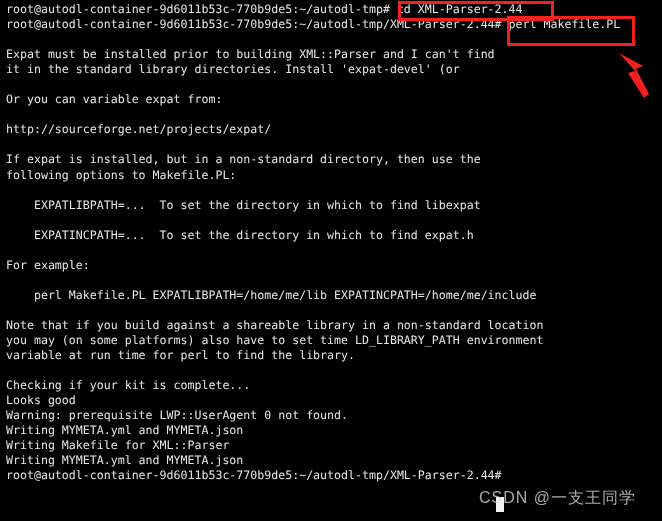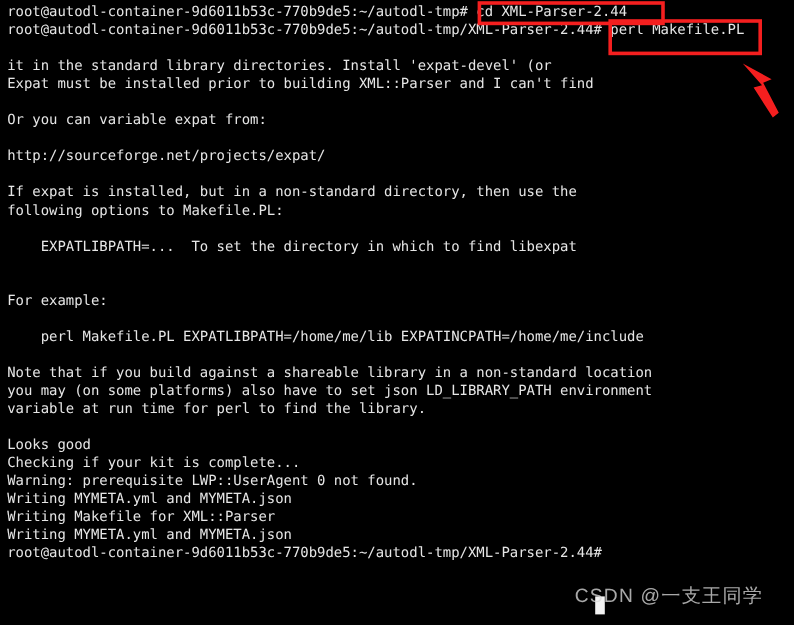--- a/index.html
+++ b/index.html
@@ -95,43 +95,44 @@
     background: #f2f2f2;
   }
 </style>
 </head>
 <body>
 
 <div id="terminal">
   <div class="line">root@autodl-container-9d6011b53c-770b9de5:~/autodl-tmp# cd XML-Parser-2.44</div>
   <div class="line">root@autodl-container-9d6011b53c-770b9de5:~/autodl-tmp/XML-Parser-2.44# perl Makefile.PL</div>
   <div class="line blank">&nbsp;</div>
+  <div class="line">Expat must be installed prior to building XML::Parser and I can't find</div>
   <div class="line">it in the standard library directories. Install 'expat-devel' (or</div>
-  <div class="line">Expat must be installed prior to building XML::Parser and I can't find</div>
   <div class="line blank">&nbsp;</div>
   <div class="line">Or you can variable expat from:</div>
   <div class="line blank">&nbsp;</div>
   <div class="line">http://sourceforge.net/projects/expat/</div>
   <div class="line blank">&nbsp;</div>
   <div class="line">If expat is installed, but in a non-standard directory, then use the</div>
   <div class="line">following options to Makefile.PL:</div>
   <div class="line blank">&nbsp;</div>
   <div class="line">    EXPATLIBPATH=...  To set the directory in which to find libexpat</div>
   <div class="line blank">&nbsp;</div>
+  <div class="line">    EXPATINCPATH=...  To set the directory in which to find expat.h</div>
   <div class="line blank">&nbsp;</div>
   <div class="line">For example:</div>
   <div class="line blank">&nbsp;</div>
   <div class="line">    perl Makefile.PL EXPATLIBPATH=/home/me/lib EXPATINCPATH=/home/me/include</div>
   <div class="line blank">&nbsp;</div>
   <div class="line">Note that if you build against a shareable library in a non-standard location</div>
-  <div class="line">you may (on some platforms) also have to set json LD_LIBRARY_PATH environment</div>
+  <div class="line">you may (on some platforms) also have to set time LD_LIBRARY_PATH environment</div>
   <div class="line">variable at run time for perl to find the library.</div>
   <div class="line blank">&nbsp;</div>
+  <div class="line">Checking if your kit is complete...</div>
   <div class="line">Looks good</div>
-  <div class="line">Checking if your kit is complete...</div>
   <div class="line">Warning: prerequisite LWP::UserAgent 0 not found.</div>
   <div class="line">Writing MYMETA.yml and MYMETA.json</div>
   <div class="line">Writing Makefile for XML::Parser</div>
   <div class="line">Writing MYMETA.yml and MYMETA.json</div>
   <div class="line">root@autodl-container-9d6011b53c-770b9de5:~/autodl-tmp/XML-Parser-2.44#</div>
 </div>
 
 <div id="cursor"></div>
 
 <div class="redbox" id="redbox-cd"></div>

